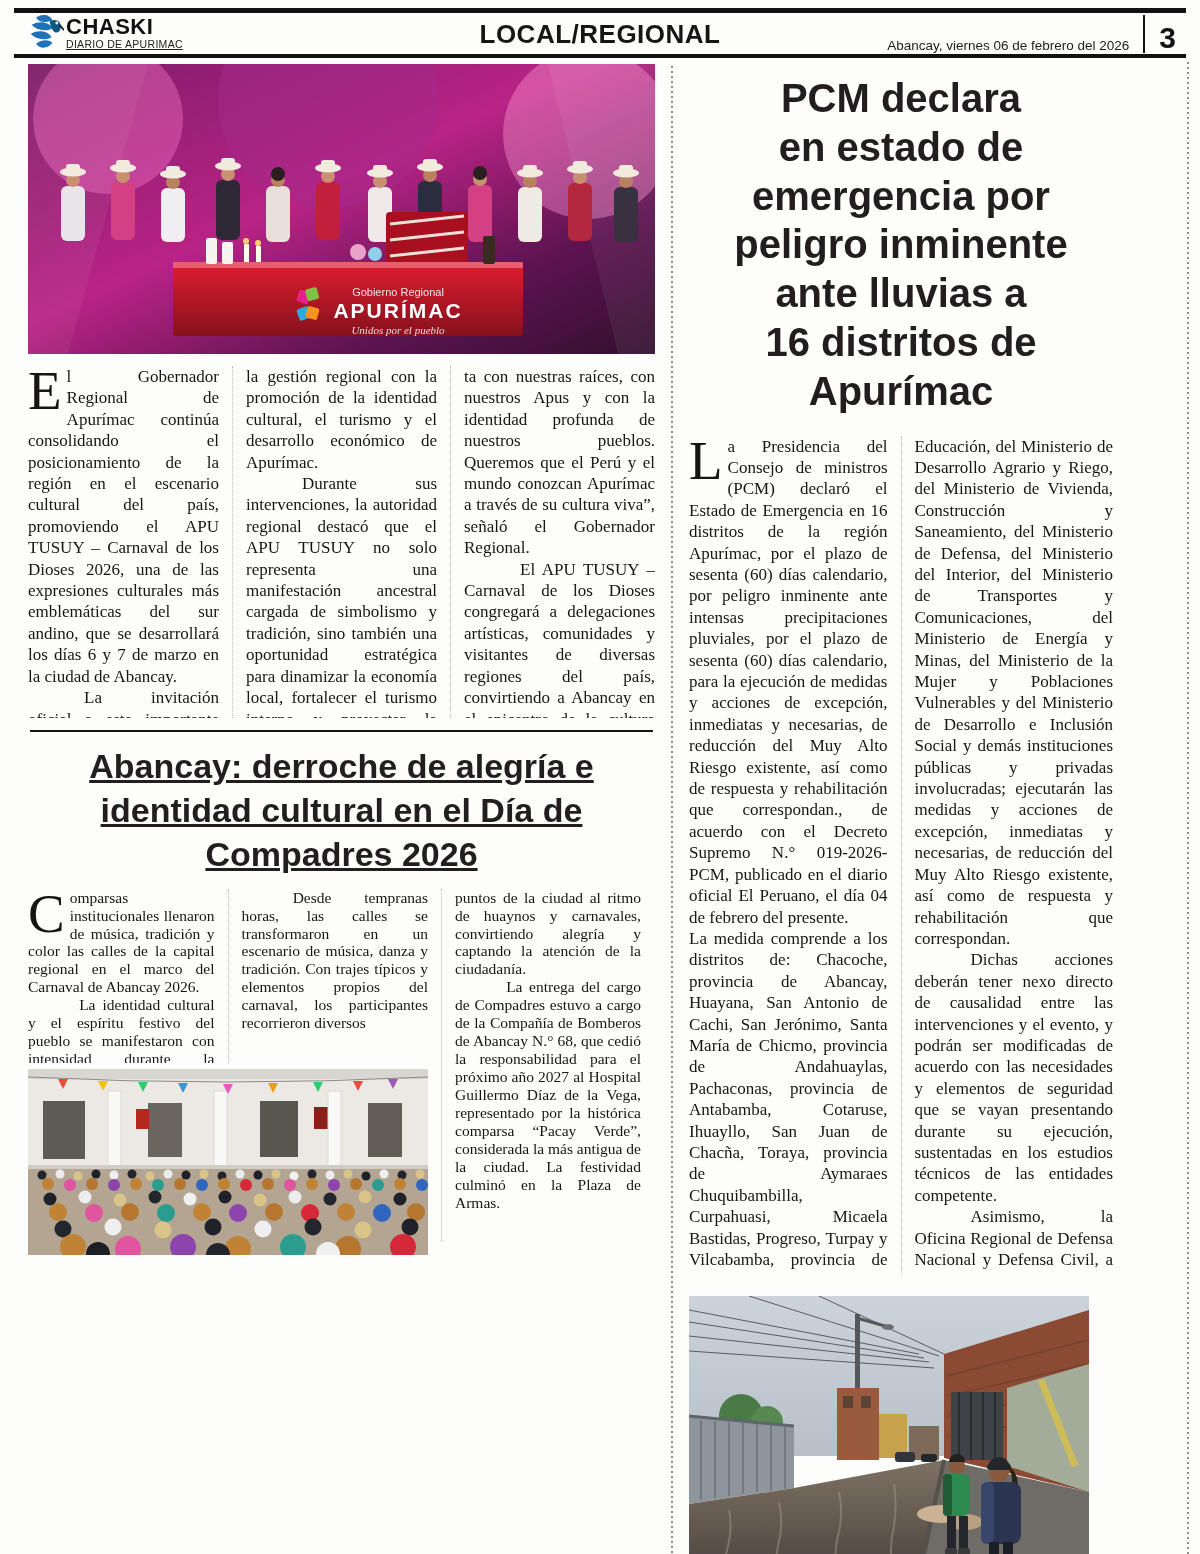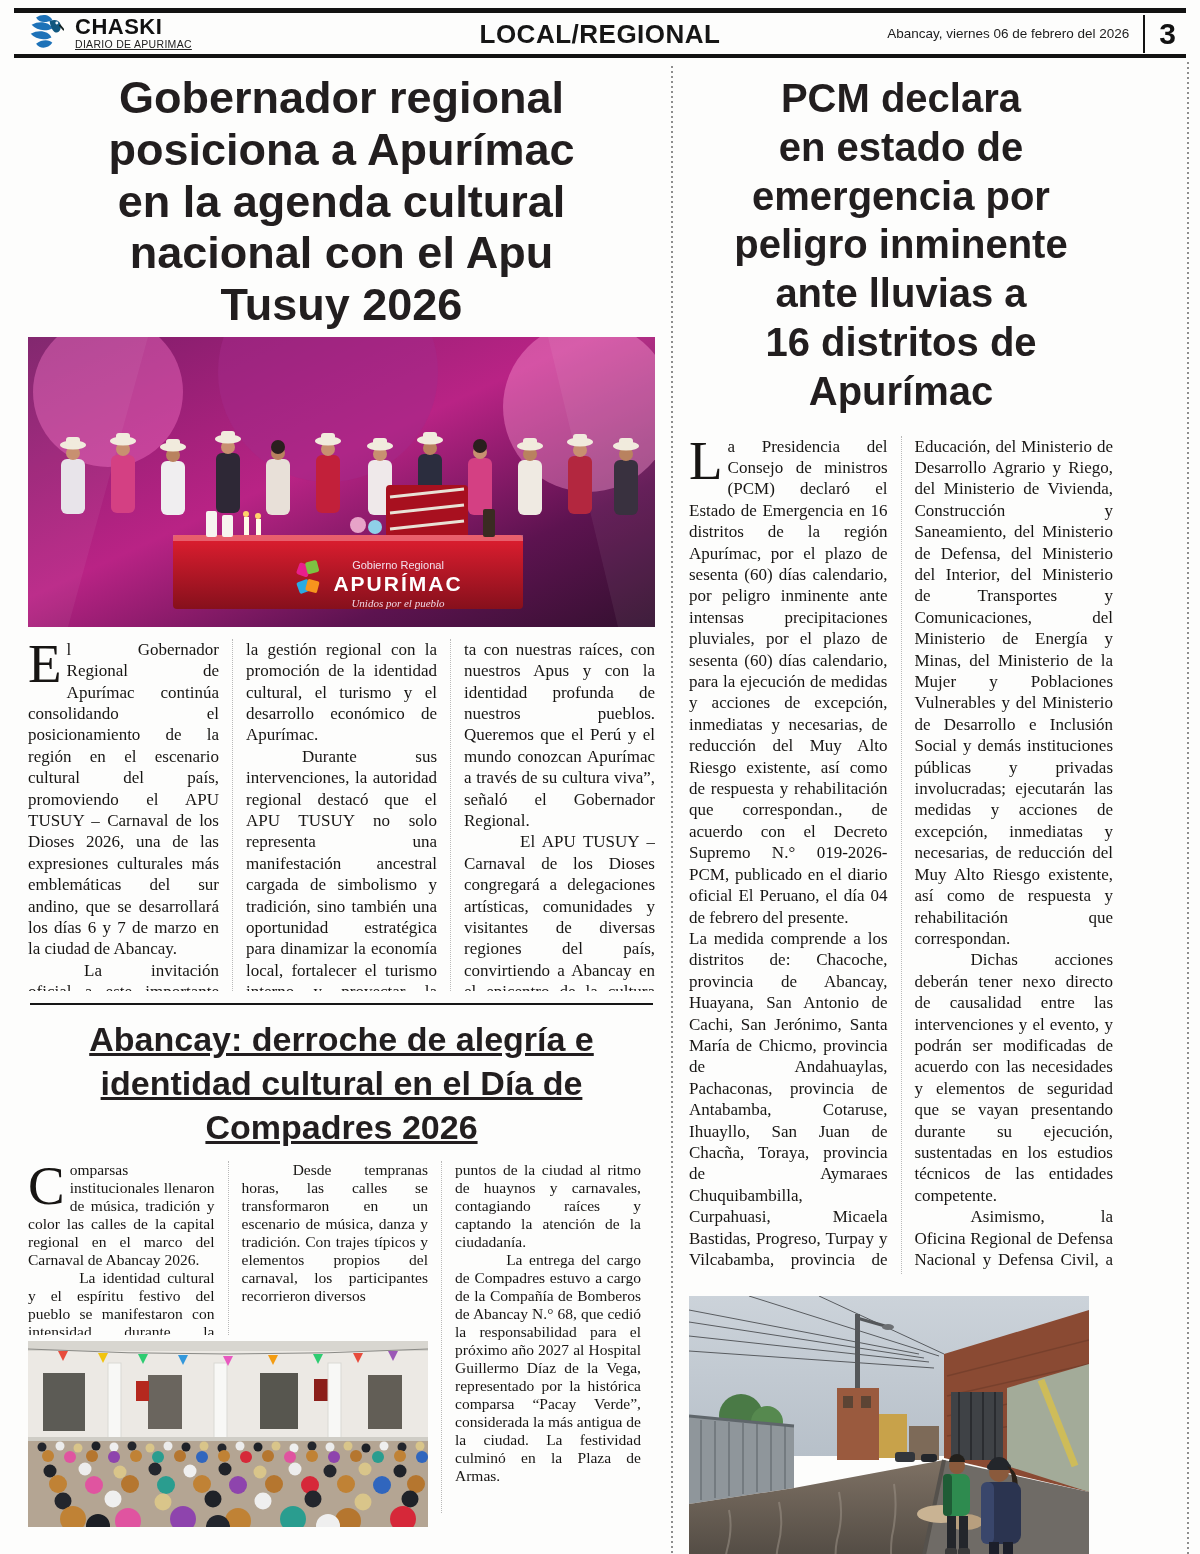--- a/index.html
+++ b/index.html
@@ -8,25 +8,25 @@
     position:relative; width:1200px; height:1554px; margin:0 auto;
     background:#fdfdfc; color:#161412; overflow:hidden;
     font-family:"Liberation Serif","DejaVu Serif",serif;
   }
   
   .masthead {
     position:relative; margin:8px 14px 0 14px;
     border-top:5px solid #121212; border-bottom:4px solid #121212;
     height:50px; display:flex; align-items:center;
   }
-  .brand { display:flex; align-items:center; gap:11px; padding-left:14px; width:330px; }
+  .brand { display:flex; align-items:center; gap:2px; padding-left:14px; width:330px; }
   .brand-name { font:800 22px/1 "Liberation Sans","DejaVu Sans",sans-serif; letter-spacing:.5px; color:#111; }
   .brand-sub { font:400 10.5px/1.2 "Liberation Sans","DejaVu Sans",sans-serif; color:#222; letter-spacing:.3px;text-decoration:underline; }
   .section-title { flex:1; text-align:center; font:800 26px/1 "Liberation Sans","DejaVu Sans",sans-serif; letter-spacing:.5px; color:#161616; }
-  .mast-meta { display:flex; align-items:center; gap:14px; padding-right:6px; width:330px; justify-content:flex-end; }
+  .mast-meta { display:flex; align-items:flex-end; gap:14px; padding-right:6px; width:330px; justify-content:flex-end; }
   .dateline { font:400 13.5px/1 "Liberation Sans","DejaVu Sans",sans-serif; color:#1c1c1c; }
   .mast-vr { width:2px; height:38px; background:#121212; }
   .page-number { font:700 30px/1 "Liberation Sans","DejaVu Sans",sans-serif; color:#121212; padding-right:4px; }
   
   .content { display:flex; padding:4px 0 0 28px; }
   .half-left { width:627px; }
   .vdots {
     width:2px; margin:4px 16px 0 16px;
     background-image:repeating-linear-gradient(to bottom,#8e8e8e 0 2px,transparent 2px 5px);
   }
@@ -106,25 +106,20 @@
     </div>
   </header>
 
   <div class="edge-dots"></div>
 
   <div class="content">
 
     <div class="half-left">
 
       <article>
-        <h1 class="lead-title">Gobernador regional
-posiciona a Apurímac
-en la agenda cultural
-nacional con el Apu
-Tusuy 2026</h1>
 
         <div class="photo lead-photo">
           <svg width="627" height="290" viewBox="0 0 627 290">
             <defs>
               <linearGradient id="bg1" x1="0" y1="0" x2="1" y2="1">
                 <stop offset="0" stop-color="#7c1d68"></stop>
                   <stop offset=".45" stop-color="#b92385"></stop>
                 <stop offset=".75" stop-color="#5d1350"></stop>
                   <stop offset="1" stop-color="#33102f"></stop>
               </linearGradient>
@@ -389,21 +384,21 @@
                     <circle cx="320" cy="180" r="13" fill="#b5762f"></circle>
                     <circle cx="375" cy="178" r="13" fill="#d62839"></circle>
                   <circle cx="70" cy="185" r="12" fill="#1c1f25"></circle>
                     <circle cx="190" cy="186" r="12" fill="#23262d"></circle>
                     <circle cx="300" cy="185" r="12" fill="#efefef"></circle>
                 </g>
               </svg>
             </div>
           </div>
           <div class="comp-col3">
-            <p class="p">puntos de la ciudad al ritmo de huaynos y carnavales, contagiando raíces y captando la atención de la ciudadanía.</p>
+            <p class="p">puntos de la ciudad al ritmo de huaynos y carnavales, convirtiendo alegría y captando la atención de la ciudadanía.</p>
             <p class="p ind">La entrega del cargo de Compadres estuvo a cargo de la Compañía de Bomberos de Abancay N.° 68, que cedió la responsabilidad para el próximo año 2027 al Hospital Guillermo Díaz de la Vega, representado por la histórica comparsa “Pacay Verde”, considerada la más antigua de la ciudad. La festividad culminó en la Plaza de Armas.</p>
           </div>
         </div>
       </article>
     </div>
 
     <div class="vdots"></div>
 
     <div class="half-right">
       <article>

